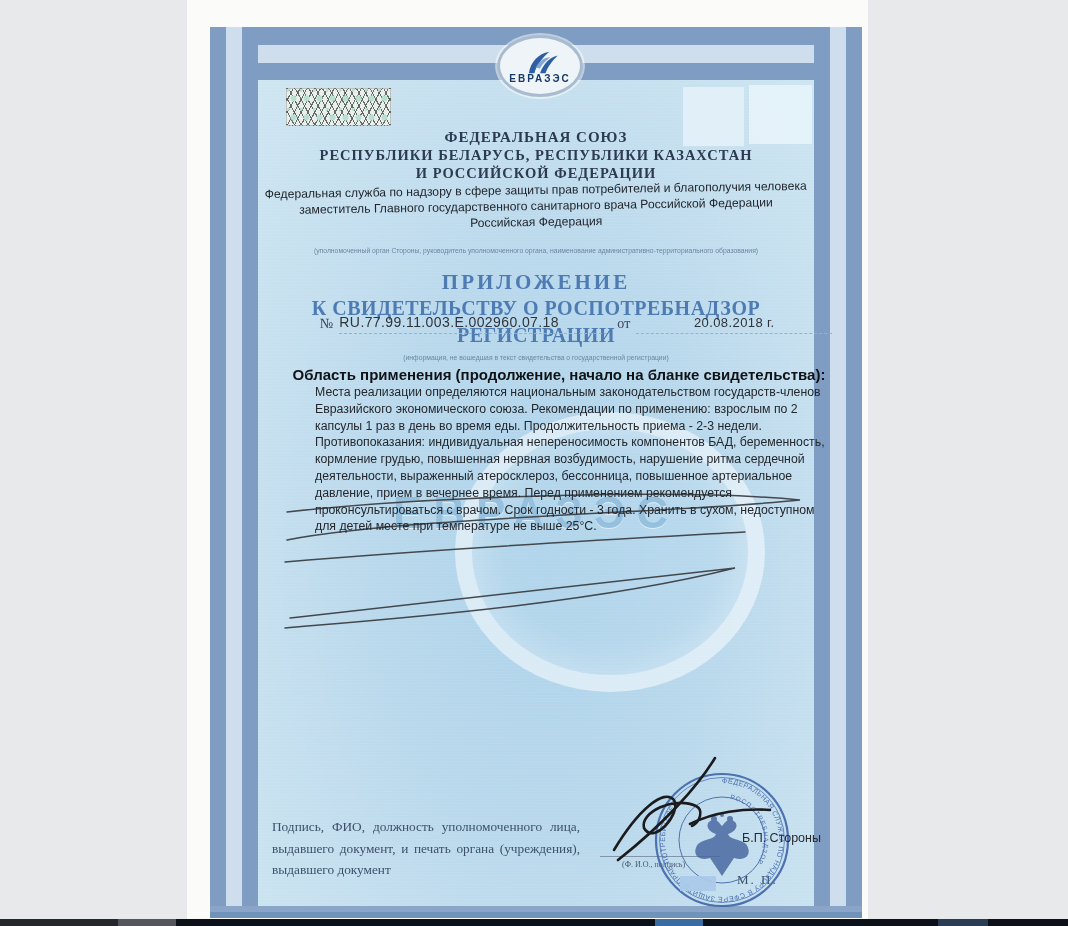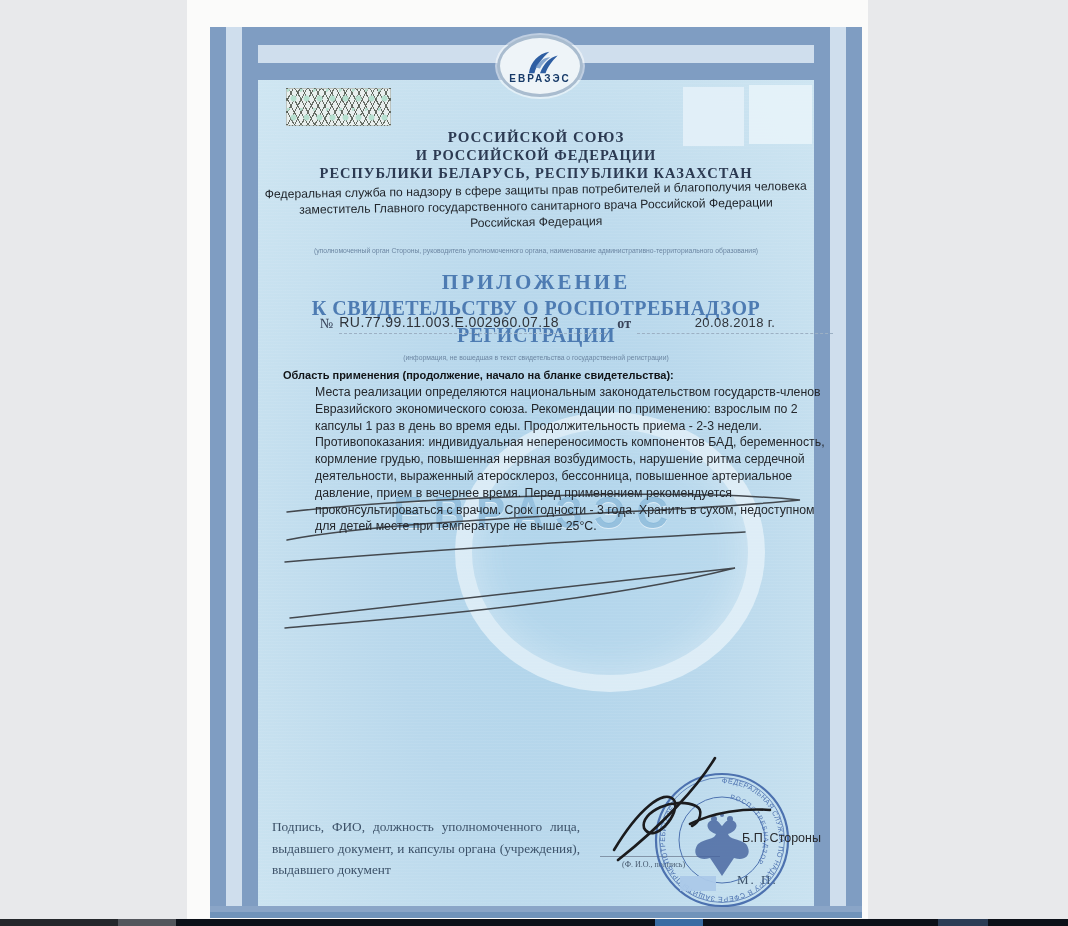--- a/index.html
+++ b/index.html
@@ -66,31 +66,31 @@
   
   .title-block { position:absolute; left:262px; top:258px; width:548px; text-align:center; z-index:5;
     font-family:"Liberation Serif", serif; font-weight:bold; color:#4d7bb2; }
   .title-1 { font-size:21px; letter-spacing:3px; line-height:25px;margin-top:12px; }
   .title-2 { font-size:20px; letter-spacing:0.5px; line-height:27px; }
 
   
   .number-row { position:absolute; left:320px; top:314px; width:524px; z-index:5;
     display:flex; align-items:flex-end; }
   .num-label, .from-label { font-family:"Liberation Serif", serif; font-size:14px; color:#39445a; padding:0 6px 2px 0; }
-  .from-label { padding:0 6px 2px 10px;font-weight:bold; }
+  .from-label { padding:0 6px 2px 10px; }
   .num-cell { flex:0 0 268px; text-align:left; border-bottom:1px dashed #9cb0c4;
     font-size:14px; color:#2f3339; letter-spacing:0.4px; padding-bottom:3px; }
   .date-cell { flex:0 0 196px; text-align:center; border-bottom:1px dashed #9cb0c4;
     font-size:13px; color:#2f3339; letter-spacing:0.4px; padding-bottom:3px; }
   .info-note { position:absolute; left:262px; top:354px; width:548px; text-align:center;
     font-size:6.8px; color:#6c86a2; z-index:5; }
 
   
   .body-block { position:absolute; left:283px; top:367px; width:552px; z-index:5; }
-  .body-heading { font-size:11px; font-weight:bold; color:#101316; line-height:16px; }
+  .body-heading { font-size:15px; font-weight:bold; color:#101316; line-height:16px;text-align:center; }
   .body-paragraph { font-size:12.3px; color:#24272c; line-height:16.8px; margin-top:1px;margin-left:32px; }
 
   
   .wm-ring { position:absolute; left:455px; top:412px; width:310px; height:280px; z-index:2;
     border:17px solid rgba(255,255,255,.5); border-radius:50%;
     background:rgba(186,218,239,.3); box-shadow:inset 0 0 40px rgba(255,255,255,.35); }
   .wm-text { position:absolute; left:262px; top:488px; width:548px; text-align:center; z-index:2;
     font-size:44px; font-weight:bold; letter-spacing:11px; color:rgba(125,178,214,.75);
     text-shadow:0 1px 0 rgba(255,255,255,.55); }
 
@@ -140,23 +140,23 @@
   <div class="logo-oval">
     <svg width="44" height="26" viewBox="0 0 44 28">
       <path d="M10,26 C12,14 20,5 32,3 C24,10 18,18 16,26 Z" fill="#2e5ea2"></path>
       <path d="M22,26 C26,16 32,9 41,7 C35,13 30,20 28,26 Z" fill="#2e5ea2"></path>
       <path d="M17,20 C21,13 27,9 33,9 C28,13 24,17 22,21 Z" fill="#6b93c6" opacity="0.8"></path>
     </svg>
     <div class="logo-label">ЕВРАЗЭС</div>
   </div>
 
   <div class="header-block">
-    <div class="union-line union-1">РОССИЙСКОЙ СОЮЗ</div>
+    <div class="union-line union-1">ФЕДЕРАЛЬНАЯ СОЮЗ</div>
+    <div class="union-line union-2">РЕСПУБЛИКИ БЕЛАРУСЬ, РЕСПУБЛИКИ КАЗАХСТАН</div>
     <div class="union-line union-3">И РОССИЙСКОЙ ФЕДЕРАЦИИ</div>
-    <div class="union-line union-2">РЕСПУБЛИКИ БЕЛАРУСЬ, РЕСПУБЛИКИ КАЗАХСТАН</div>
     <div class="authority-lines">
       <div class="authority-line">Федеральная служба по надзору в сфере защиты прав потребителей и благополучия человека</div>
       <div class="authority-line">заместитель Главного государственного санитарного врача Российской Федерации</div>
       <div class="authority-line">Российская Федерация</div>
     </div>
   </div>
   <div class="authority-note">(уполномоченный орган Стороны, руководитель уполномоченного органа, наименование административно-территориального образования)</div>
 
   <div class="title-block">
     <div class="title-1">ПРИЛОЖЕНИЕ</div>
@@ -177,21 +177,21 @@
   </div>
 
   <svg class="squiggles" width="560" height="210" viewBox="0 0 560 210">
     <g fill="none" stroke="#43484e" stroke-width="1.5" stroke-linecap="round">
       <path d="M29,57 C180,40 430,34 542,45 C420,58 150,62 29,85"></path>
       <path d="M27,107 C200,92 400,82 487,77"></path>
       <path d="M32,163 C230,140 430,118 477,113 C330,150 120,165 27,173"></path>
     </g>
   </svg>
 
-  <div class="footer-caption">Подпись, ФИО, должность уполномоченного лица, выдавшего документ, и капсулы органа (учреждения), выдавшего документ</div>
+  <div class="footer-caption">Подпись, ФИО, должность уполномоченного лица, выдавшего документ, и печать органа (учреждения), выдавшего документ</div>
   <div class="sig-line"></div>
   <div class="sig-note">(Ф. И.О., подпись)</div>
   <div class="seal-mp">М. П.</div>
   <div class="signer-name">Б.П. Стороны</div>
 
   <svg class="stamp" width="140" height="140" viewBox="0 0 140 140">
     <defs>
       <path id="arcOuter" d="M70,13 a57,57 0 1,1 -0.01,0"></path>
       <path id="arcInner" d="M70,28 a42,42 0 1,1 -0.01,0"></path>
     </defs>

